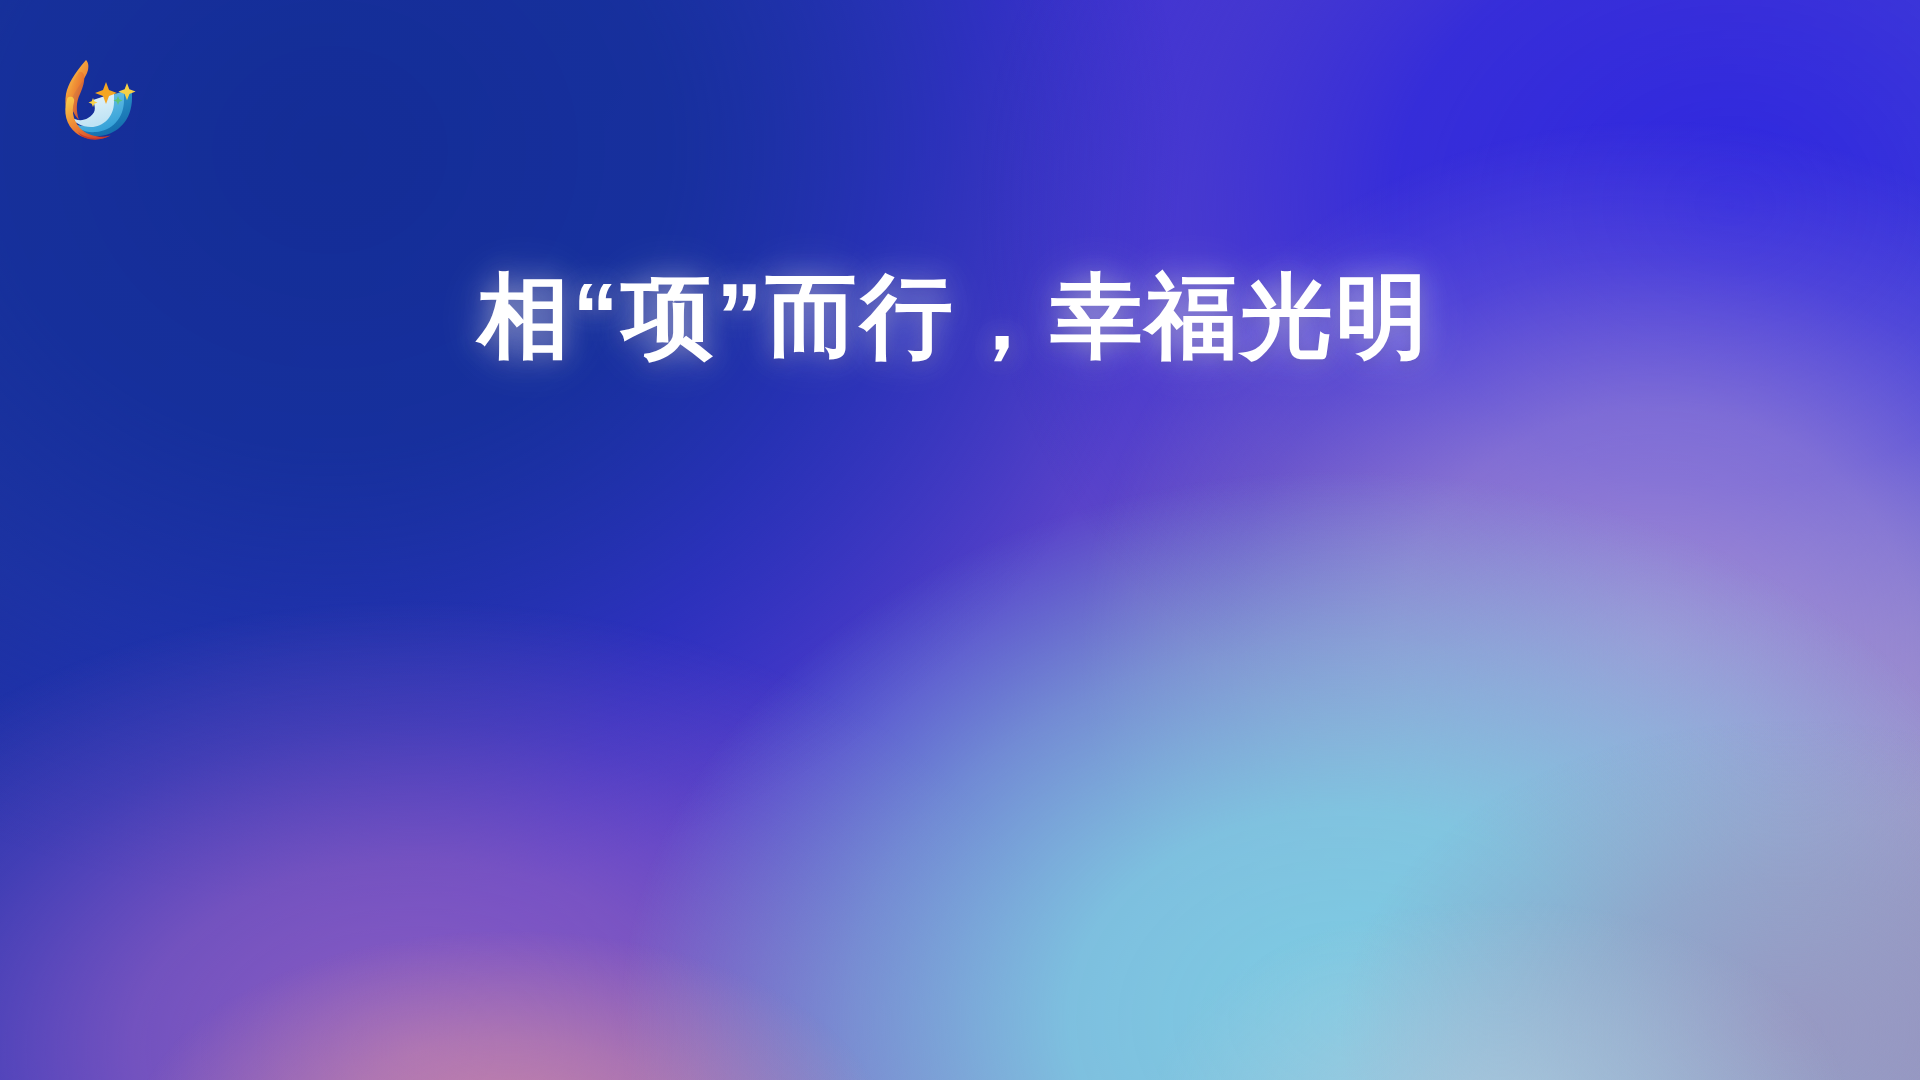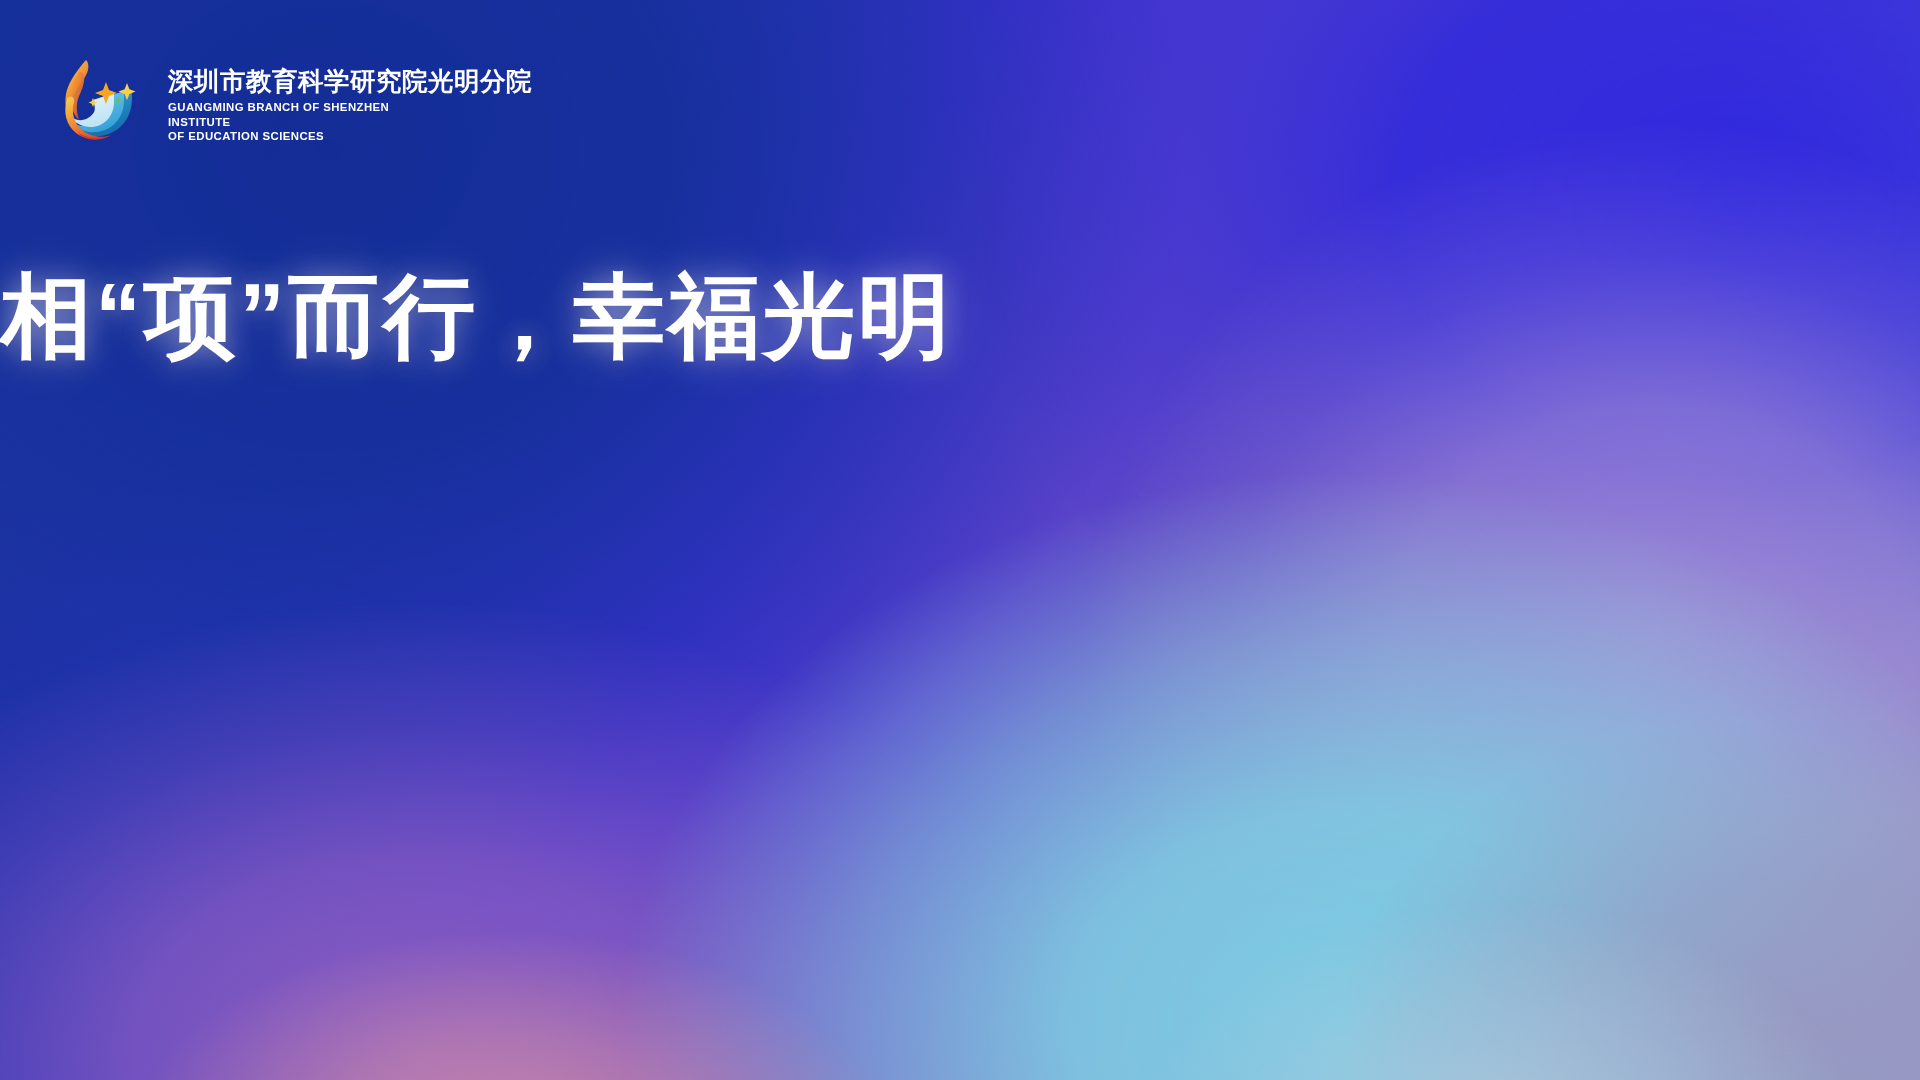--- a/index.html
+++ b/index.html
@@ -155,20 +155,21 @@
     margin-top: 5px;
     max-width: 280px;
   }
 
   
   .hero {
     position: absolute;
     left: 0;
     right: 12px;
     top: 262px;
+    text-align: center;
   }
   .hero-title {
     color: #ffffff;
     font-size: 92px;
     font-weight: 700;
     letter-spacing: 3px;
     line-height: 1.18;
     margin: 0;
     text-shadow:
       0 0 26px rgba(255,255,255,0.42),
@@ -261,26 +262,19 @@
         </g>
         <g>
           <path d="M70 42 L71.3 45.2 L74.5 46.5 L71.3 47.8 L70 51 L68.7 47.8 L65.5 46.5 L68.7 45.2 Z" fill="#5cc27a"></path>
         </g>
         <g>
           <path d="M45 44 L46.3 47.2 L49.5 48.5 L46.3 49.8 L45 53 L43.7 49.8 L40.5 48.5 L43.7 47.2 Z" fill="#f7d046"></path>
         </g>
       </svg>
     </span>
 
-    <span class="logo-text-block">
-      <span class="logo-cn">深圳市教育科学研究院光明分院</span>
-      <span class="logo-en">
-        <span>GUANGMING BRANCH OF SHENZHEN INSTITUTE</span><br>
-        <span>OF EDUCATION SCIENCES</span>
-      </span>
-    </span>
   </div>
 
   <div class="hero">
     <h1 class="hero-title">相“项”而行，幸福光明</h1>
   </div>
 
 </div>
 
 </body></html>

